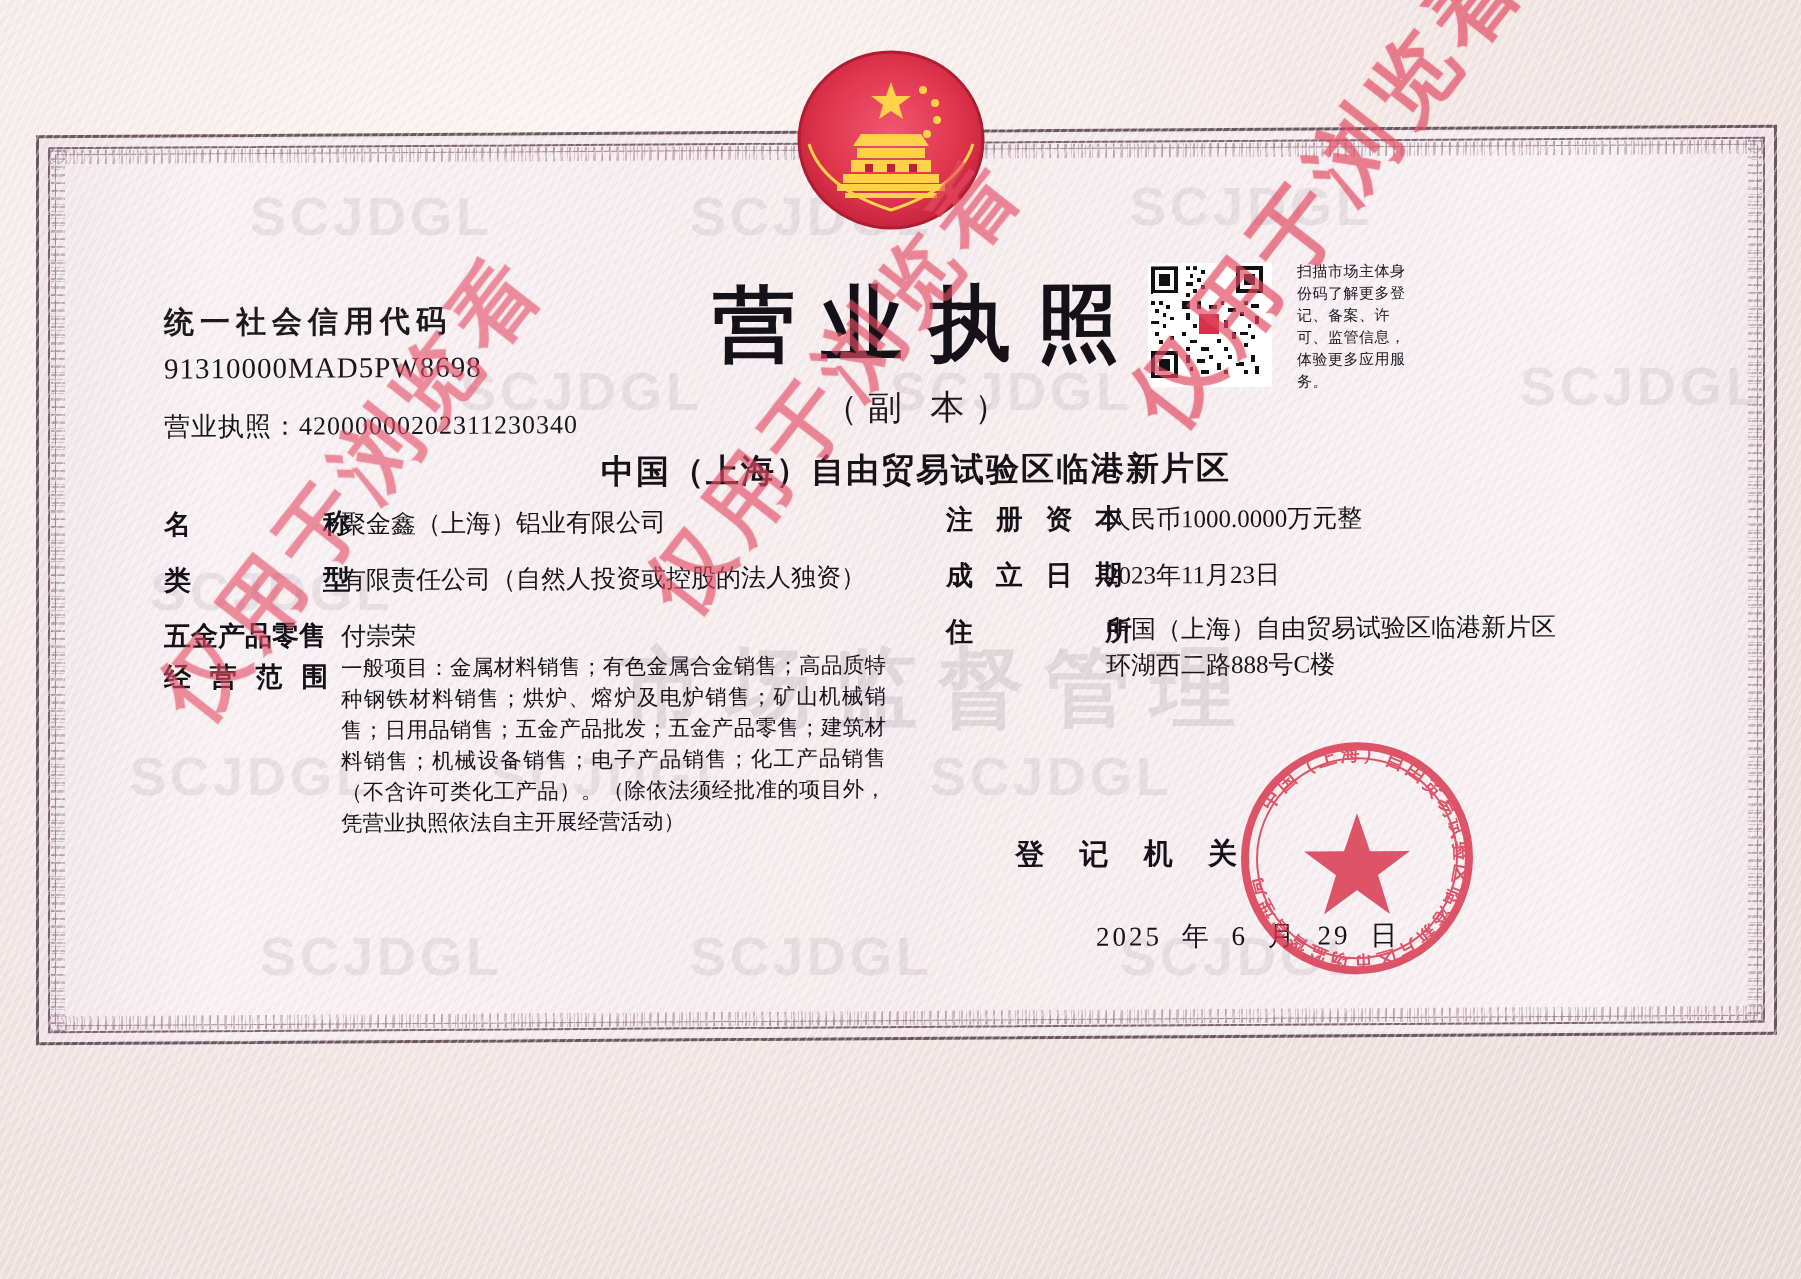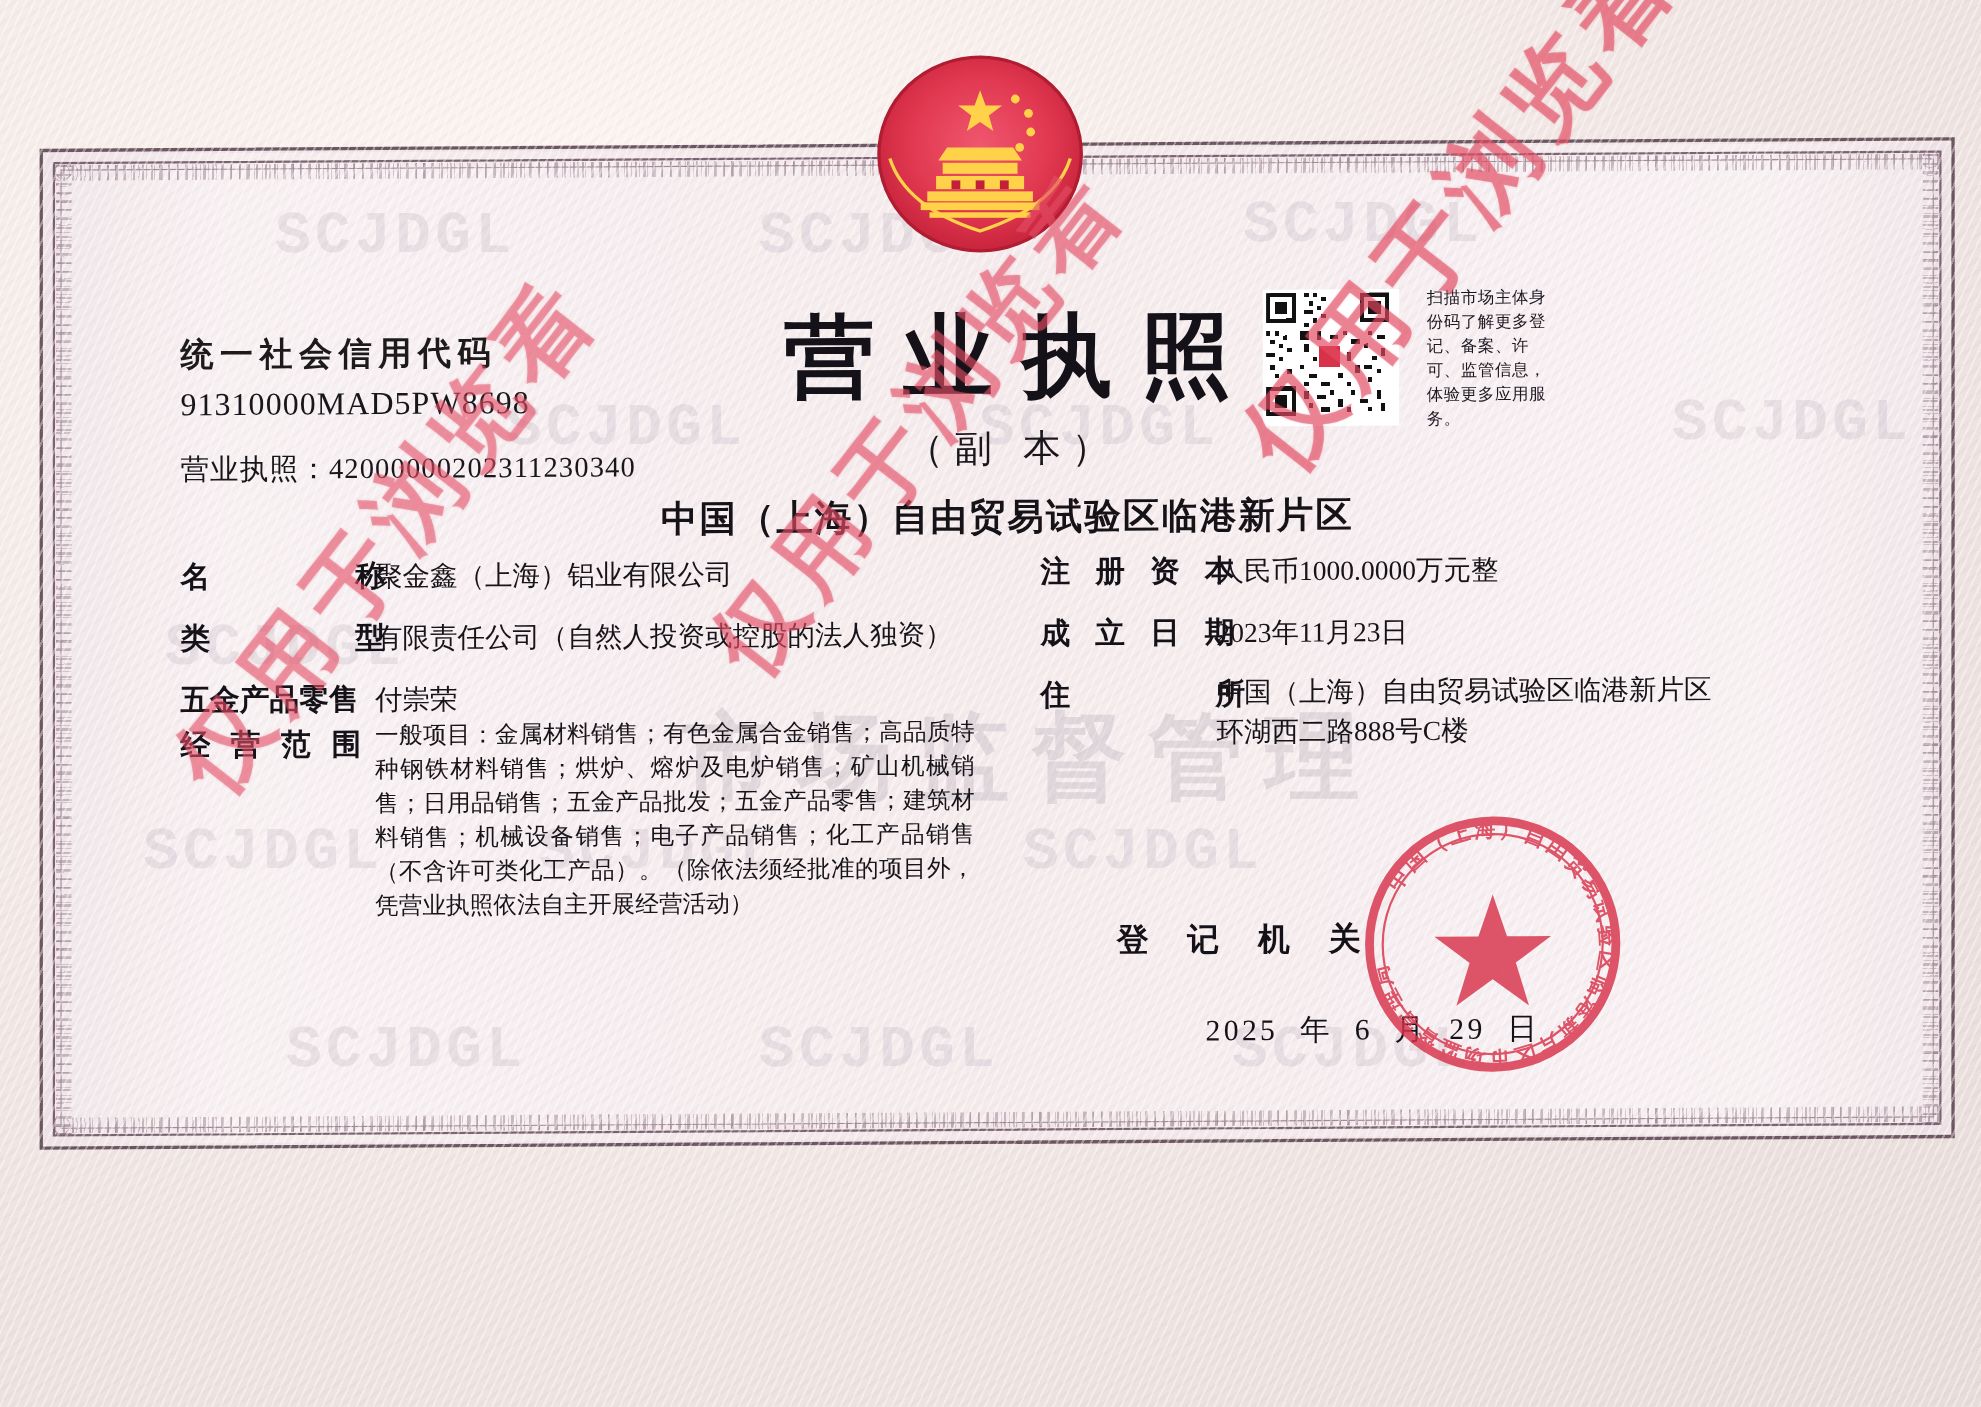--- a/index.html
+++ b/index.html
@@ -151,21 +151,21 @@
     pointer-events:none;z-index:8;
     text-shadow:0 0 2px rgba(226,72,96,.3);
   }
   #wm1{left:1040px;top:130px;}
   #wm2{left:560px;top:330px;font-size:82px;color:rgba(228,78,102,.5);}
   #wm3{left:70px;top:430px;font-size:84px;color:rgba(228,78,102,.45);}
 
   
   .ghost{
     position:absolute;font-size:54px;font-weight:700;color:rgba(120,110,130,.13);
-    letter-spacing:4px;font-family:Liberation Mono, monospace;
+    letter-spacing:4px;font-family:Liberation Sans, sans-serif;
     pointer-events:none;z-index:2;
   }
   #gbig{
     position:absolute;left:620px;top:630px;font-size:86px;font-weight:700;
     color:rgba(120,105,125,.17);letter-spacing:20px;z-index:2;pointer-events:none;
     font-family:"DejaVu Serif",serif;
   }
 
   
   .footer{

